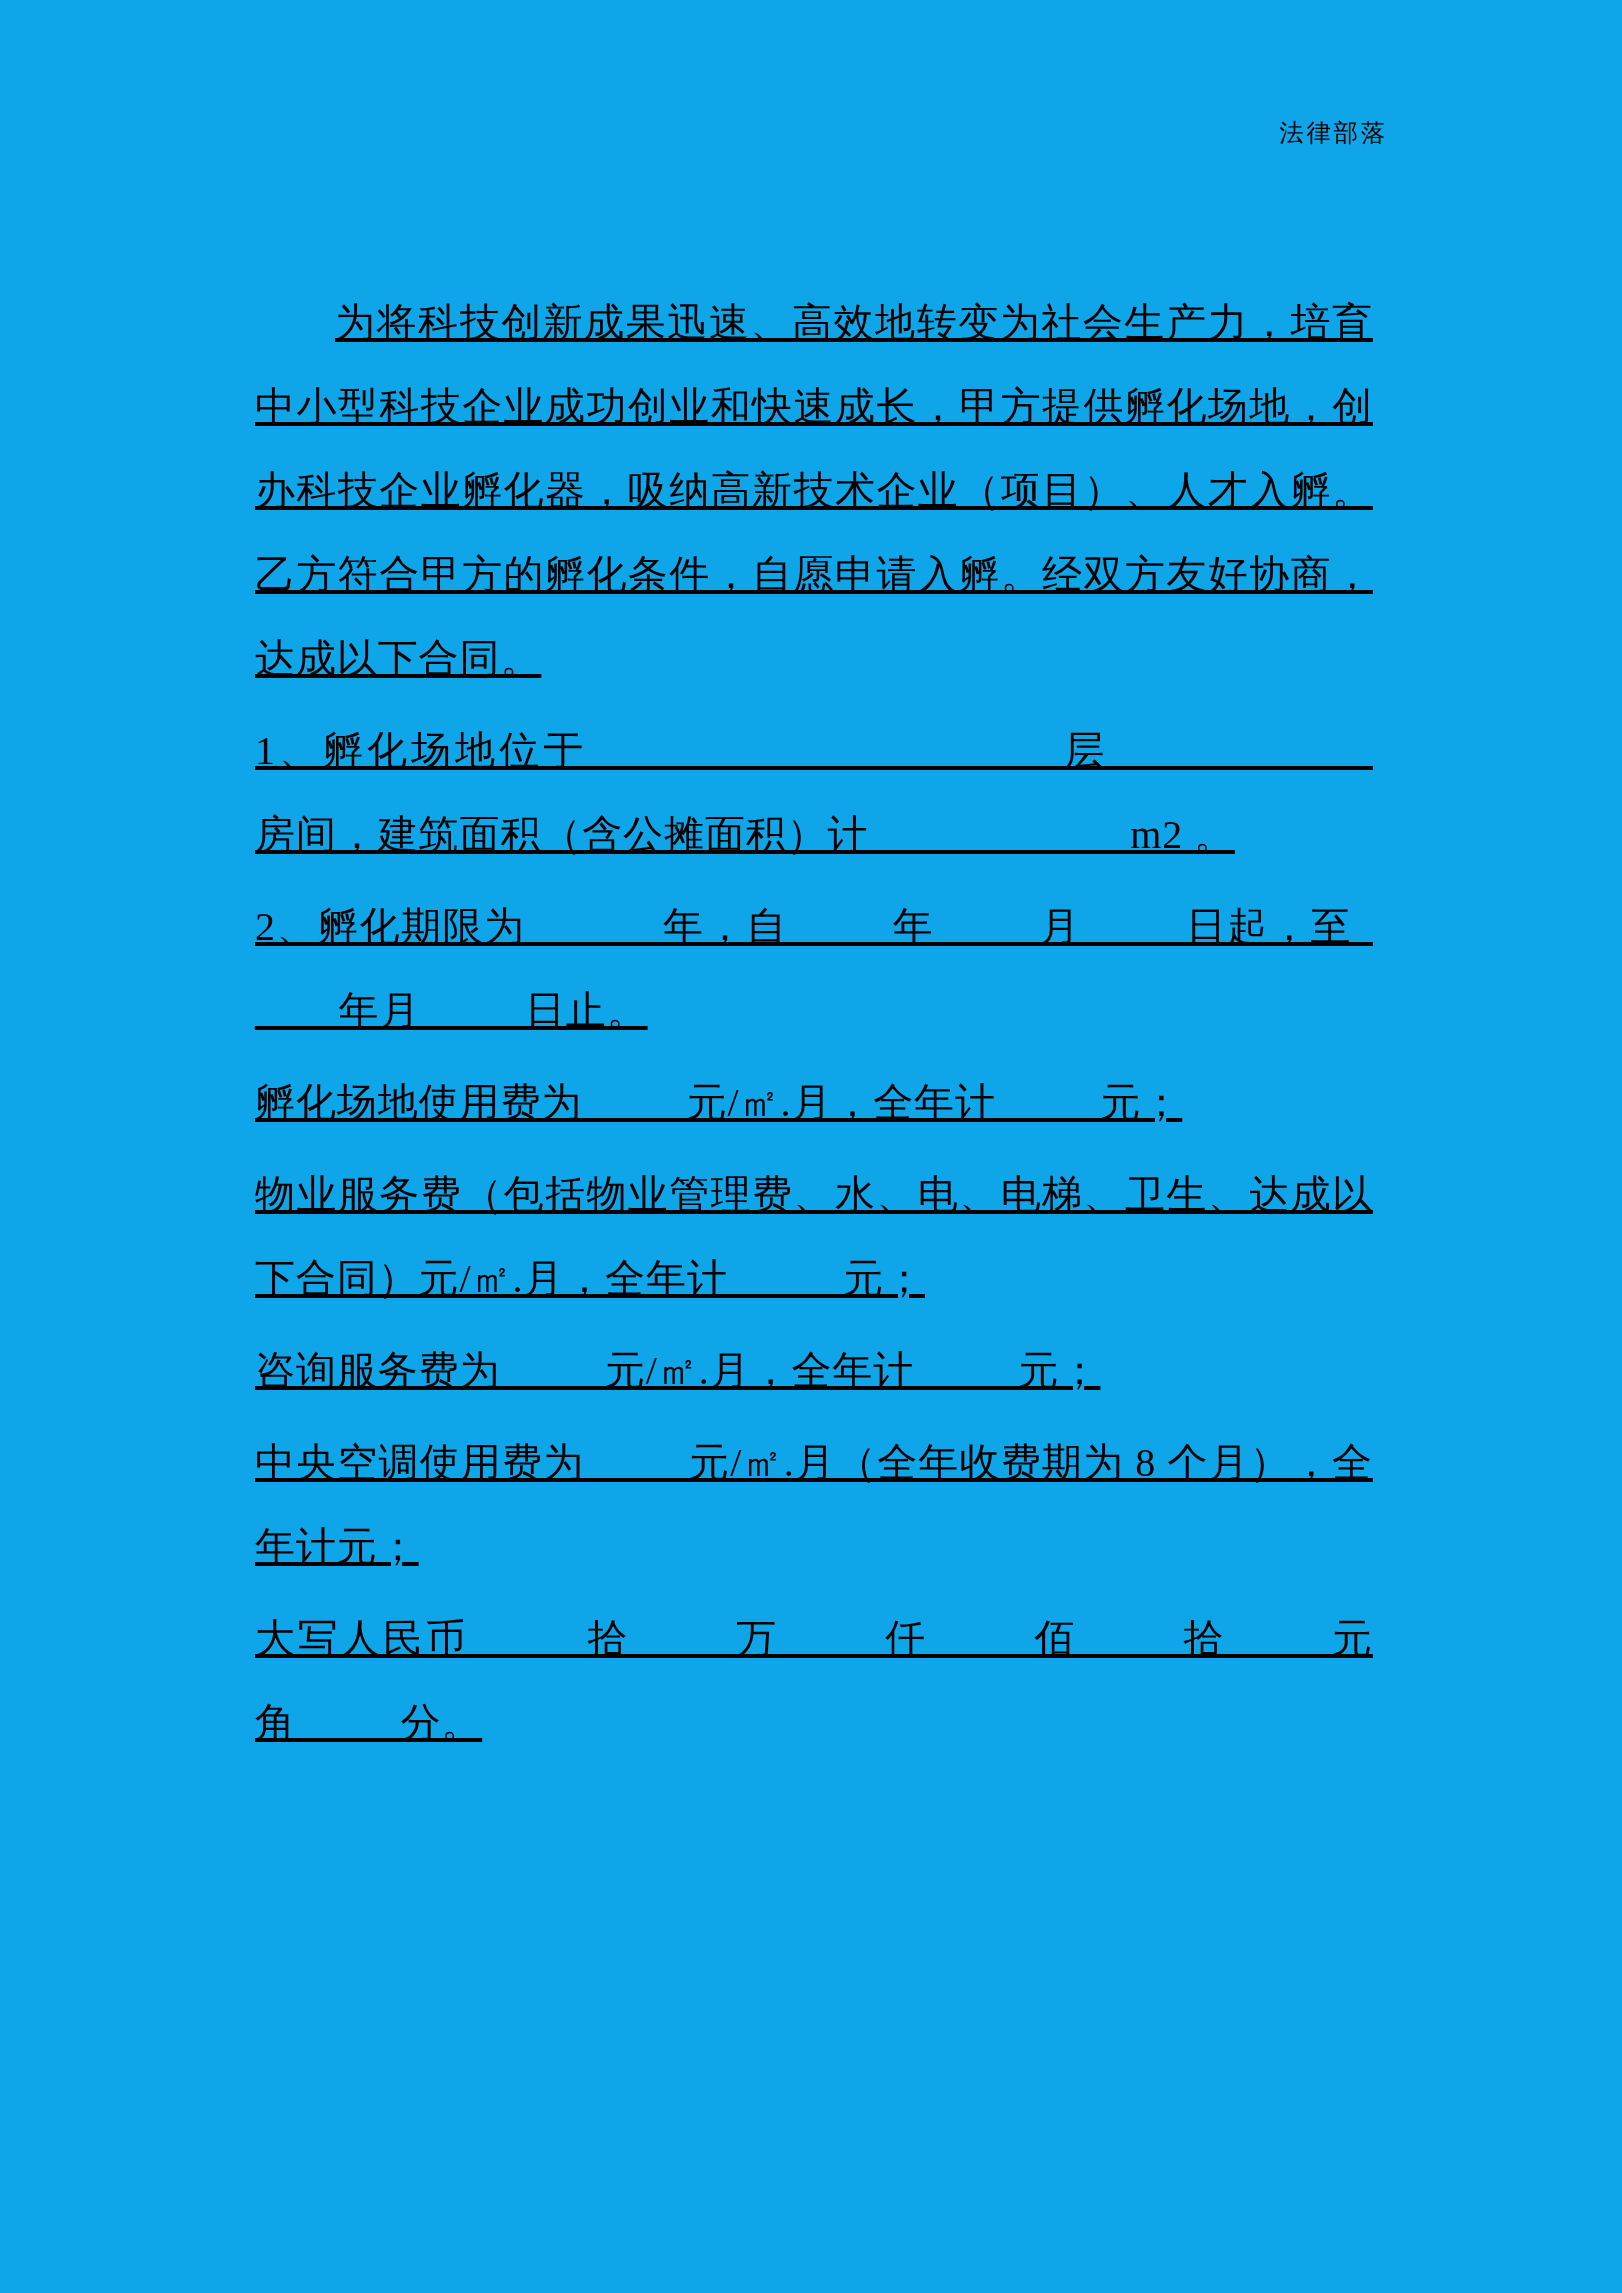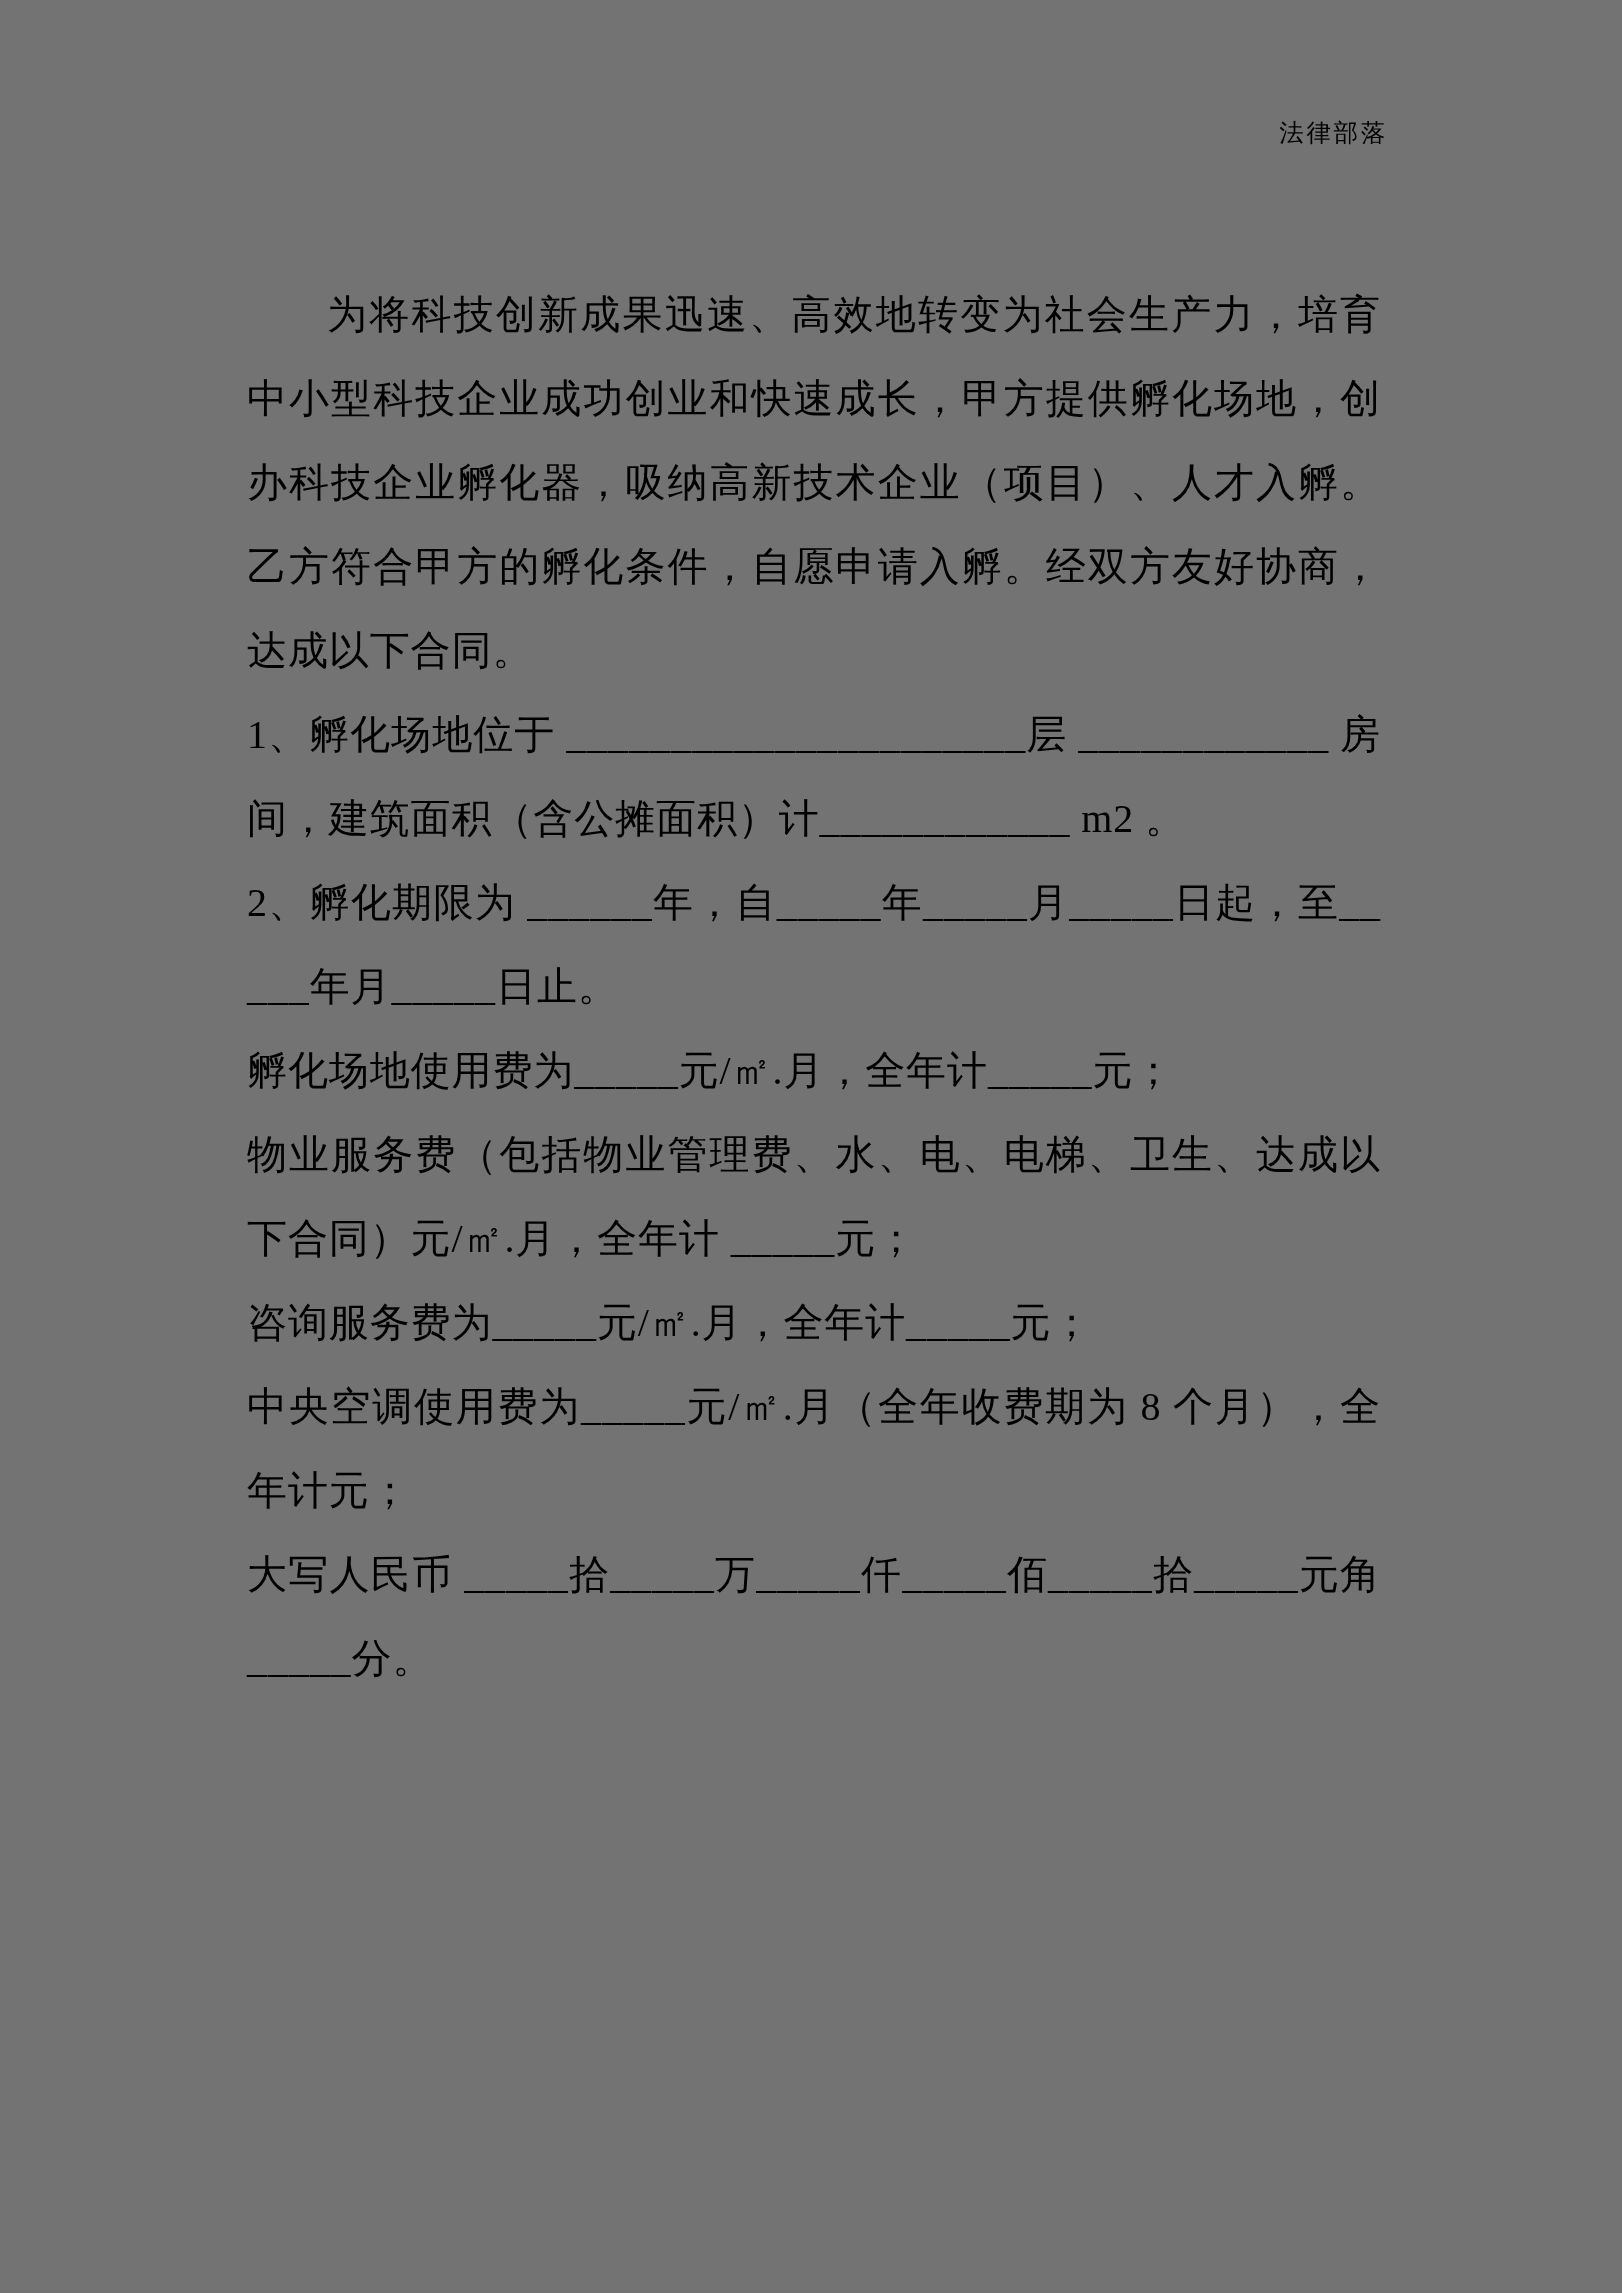--- a/index.html
+++ b/index.html
@@ -4,21 +4,21 @@
 <style>
   html, body {
     margin: 0;
     padding: 0;
     background: #ffffff;
   }
   .page {
     position: relative;
     width: 1623px;
     height: 2294px;
-    background: #737373;
+    background: #0ea5e9;
     color: #000000;
     font-family: "Liberation Serif", "DejaVu Serif", serif;
     overflow: hidden;
   }
   .brand {
     position: absolute;
     top: 116px;
     right: 235px;
     font-size: 24.5px;
     letter-spacing: 2.7px;
@@ -29,22 +29,23 @@
     left: 247px;
     right: 242px;
     top: 273px;
     font-size: 40px;
     line-height: 84px;
     text-align: justify;
     text-justify: inter-ideograph;
     letter-spacing: 0.9px;
   }
   .para {
-    margin: 0;
+    margin: 8px;
     word-break: break-all;
+    text-decoration: underline;
   }
   .para.indent {
     text-indent: 2em;
   }
   .para.section-title {
     margin-top: 84px;
   }
 </style>
 </head>
 <body>

